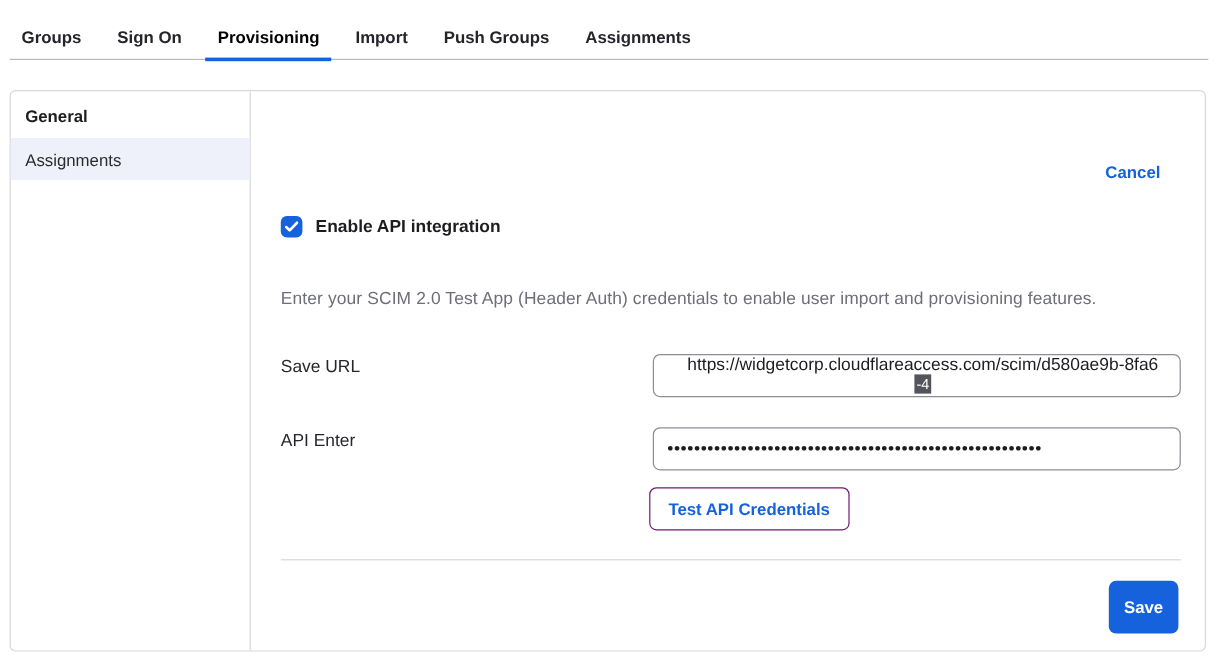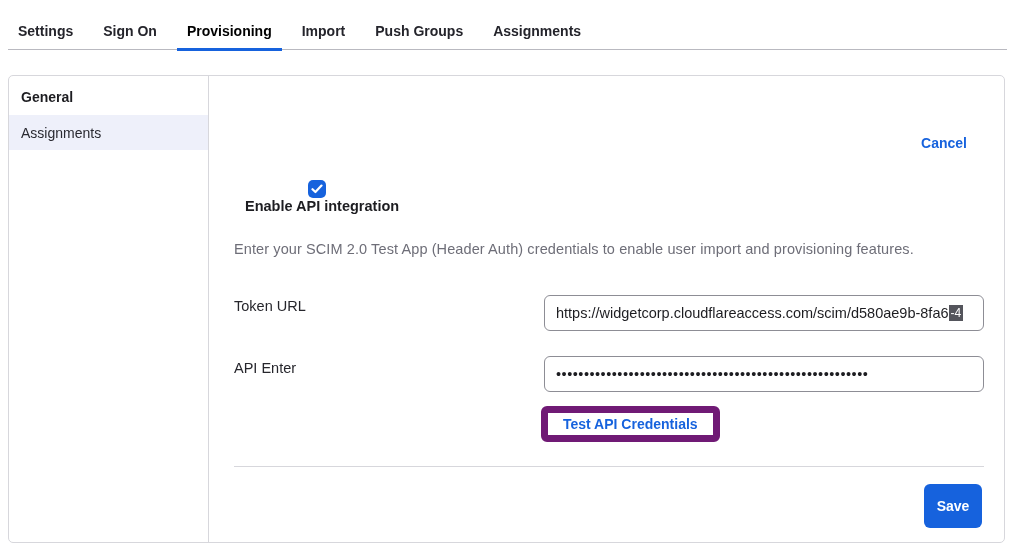--- a/index.html
+++ b/index.html
@@ -23,62 +23,62 @@
   .sidebar-header { font-size:14px; font-weight:bold; padding:13px 12px 10px 12px; color:#1d1d21; }
   .sidebar-item { height:35px; display:flex; align-items:center; padding-left:12px;
     font-size:14px; color:#2a2a31; cursor:pointer; }
   .sidebar-item.selected { background:#eef0fa; }
 
   
   .main { position:relative; flex:1; }
   .cancel-link { position:absolute; top:59px; right:37px; font-size:14px;
     font-weight:bold; color:#1662dd; cursor:pointer; text-decoration:none; }
 
-  .checkbox-row { position:absolute; top:104px; left:25px; display:flex; align-items:center;flex-direction:column; }
+  .checkbox-row { position:absolute; top:104px; left:25px; display:flex; align-items:center; }
   .checkbox { width:18px; height:18px; background:#1662dd; border-radius:5px;
     display:flex; align-items:center; justify-content:center; cursor:pointer; flex:none; }
   .checkbox svg { display:block; }
   .checkbox-label { margin-left:11px; font-size:14.5px; font-weight:bold; color:#1d1d21; }
 
   .description { position:absolute; top:165px; left:25px; right:22px;
     font-size:14.5px; color:#6e6e78; letter-spacing:0.1px; white-space:nowrap; }
 
   .field-label { position:absolute; left:25px; font-size:14.5px; color:#26262c; }
   .label-baseurl { top:222px; }
   .label-apitoken { top:284px; }
 
   .text-input, .fake-input { position:absolute; left:335px; width:440px; height:36px;
     border:1px solid #8d8d95; border-radius:6px; background:#fff; font-size:14.5px;
     color:#1d1d21; font-family:"Liberation Sans", sans-serif; }
   .text-input { padding:0 11px; letter-spacing:0.5px; }
-  .input-baseurl { top:219px; }
+  .input-baseurl { top:219px;flex-direction:column; }
   .input-apitoken { top:280px; }
   .fake-input { display:flex; align-items:center; padding:0 1px 0 11px; overflow:hidden; }
   .fake-input .url-text { white-space:nowrap; overflow:hidden; flex:0 1 auto; }
   .fake-input .url-selected { flex:none; background:#54555c; color:#fff;
     font-size:12px; padding:1px 2px; white-space:nowrap; }
 
   .test-button { position:absolute; top:330px; left:332px; height:36px; padding:0 15px;
-    background:#fff; border:7px solid #701a75; border-radius:6px; color:#1662dd;
+    background:#fff; border:1px solid #701a75; border-radius:6px; color:#1662dd;
     font-size:14px; font-weight:bold; font-family:"Liberation Sans", sans-serif; cursor:pointer; }
 
   .footer-divider { position:absolute; top:390px; left:25px; width:750px; height:1px;
     background:#d7d7dc; }
 
   .save-button { position:absolute; top:408px; right:22px; width:58px; height:44px;
     background:#1662dd; border:none; border-radius:6px; color:#fff; font-size:14px;
     font-weight:bold; font-family:"Liberation Sans", sans-serif; cursor:pointer; }
 </style>
 </head>
 <body>
 
 <div class="stage">
 
   <nav class="tabbar">
-    <div class="tab">Settings</div>
+    <div class="tab">Groups</div>
     <div class="tab">Sign On</div>
     <div class="tab active">Provisioning</div>
     <div class="tab">Import</div>
     <div class="tab">Push Groups</div>
     <div class="tab">Assignments</div>
   </nav>
 
   <section class="panel">
 
     <aside class="sidebar">
@@ -96,21 +96,21 @@
         <span class="checkbox">
           <svg width="12" height="10" viewBox="0 0 12 10">
             <path d="M1.5 5.2 L4.4 8 L10.5 1.6" fill="none" stroke="#ffffff" stroke-width="2.2" stroke-linecap="round" stroke-linejoin="round"></path>
           </svg>
         </span>
         <span class="checkbox-label">Enable API integration</span>
       </div>
 
       <p class="description">Enter your SCIM 2.0 Test App (Header Auth) credentials to enable user import and provisioning features.</p>
 
-      <label class="field-label label-baseurl">Token URL</label>
+      <label class="field-label label-baseurl">Save URL</label>
       <div class="fake-input input-baseurl">
         <span class="url-text">https://widgetcorp.cloudflareaccess.com/scim/d580ae9b-8fa6</span>
         <span class="url-selected">-4</span>
       </div>
 
       <label class="field-label label-apitoken">API Enter</label>
       <input class="text-input input-apitoken" type="text" readonly="" value="••••••••••••••••••••••••••••••••••••••••••••••••••••••••" style="">
 
       <button class="test-button">Test API Credentials</button>
 

